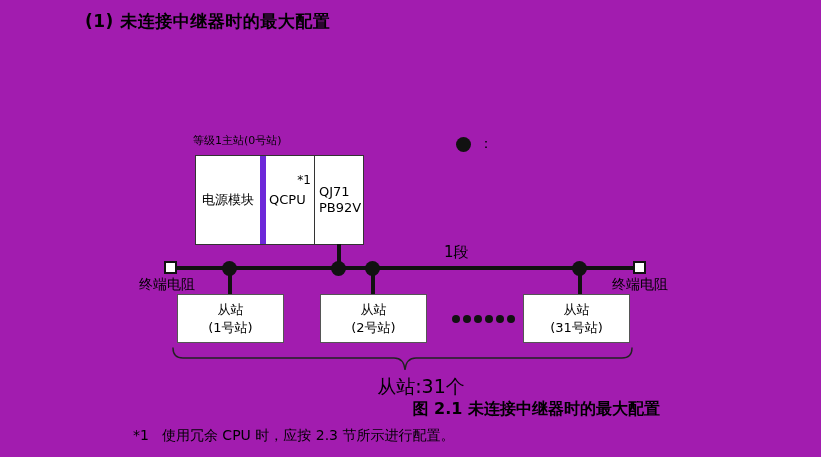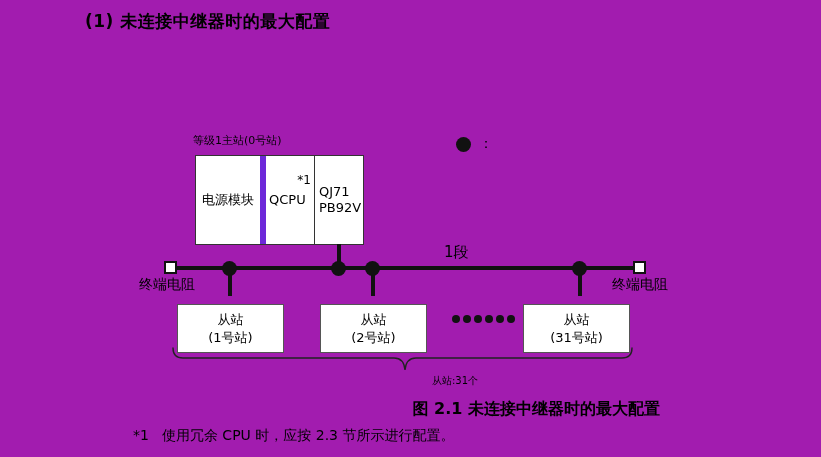--- a/index.html
+++ b/index.html
@@ -44,32 +44,32 @@
   .v-s1 { left:228px; top:268px; height:28px; }
   .v-s2 { left:371px; top:268px; height:28px; }
   .v-s31 { left:578px; top:268px; height:28px; }
   .cdot { width:15px; height:15px; border-radius:50%; background:#111; top:261px; }
   .d-master { left:331px; }
   .d-s1 { left:222px; }
   .d-s2 { left:365px; }
   .d-s31 { left:572px; }
 
   
-  .slave-box { top:304px; width:107px; height:49px; border:1px solid #555; box-sizing:border-box;
+  .slave-box { top:294px; width:107px; height:49px; border:1px solid #555; box-sizing:border-box;
                display:flex; flex-direction:column; align-items:center; justify-content:center;
                font-size:13px; line-height:18px; text-align:center; background:#fff; }
   .sb1 { left:177px; } .sb2 { left:320px; } .sb3 { left:523px; }
 
   
   .ellipsis { left:452px; top:315px; display:flex; gap:3px; align-items:center; }
   .edot { width:8px; height:8px; border-radius:50%; background:#111; display:inline-block; }
 
   
   .brace { left:170px; top:345px; }
-  .brace-label { left:338px; top:374px; width:140px; text-align:right; font-size:10px; }
+  .brace-label { left:351px; top:374px; width:140px; text-align:center; font-size:19px; }
 
   
   .caption { left:160px; top:399px; width:500px; text-align:right; font-size:16px; font-weight:700; }
   .footnote { left:133px; top:427px; display:flex; gap:13px; font-size:14px; }
 </style>
 </head>
 <body>
 
 <div class="page">
 

